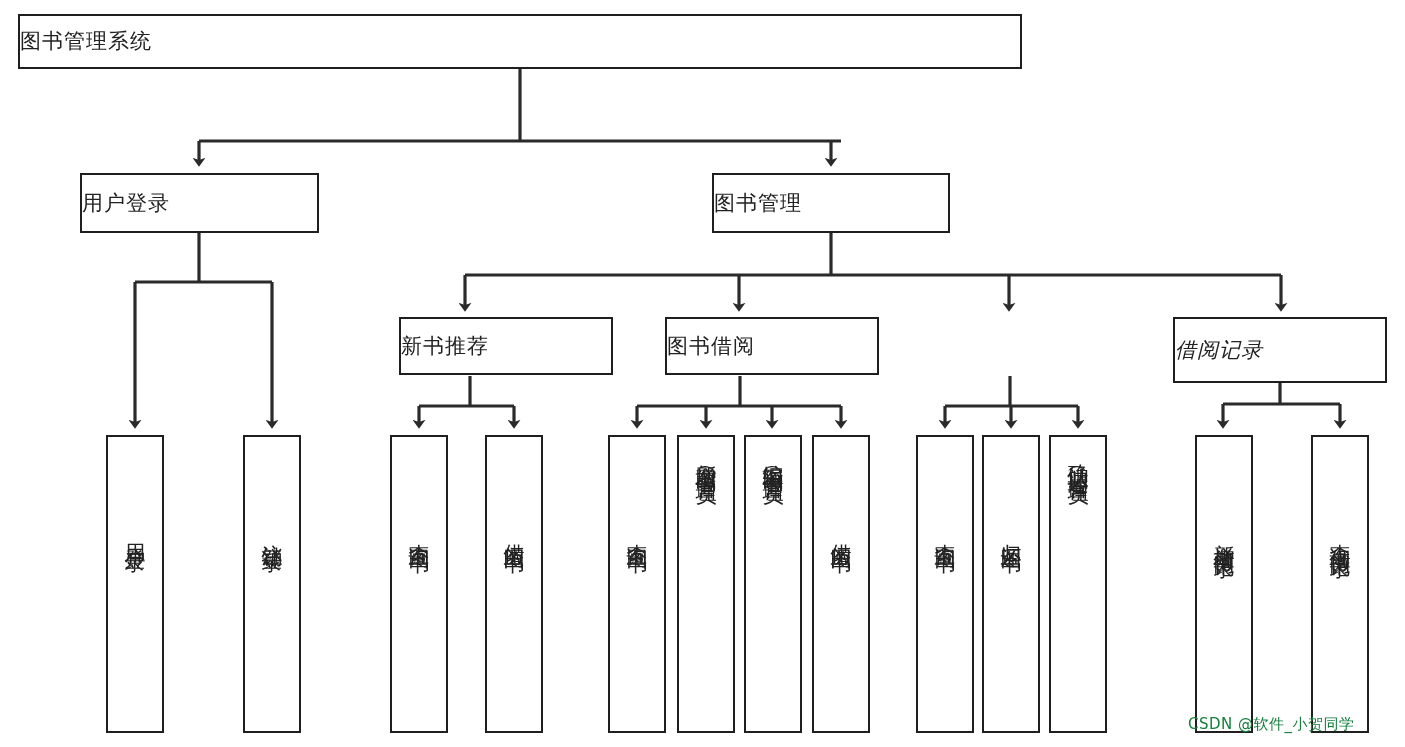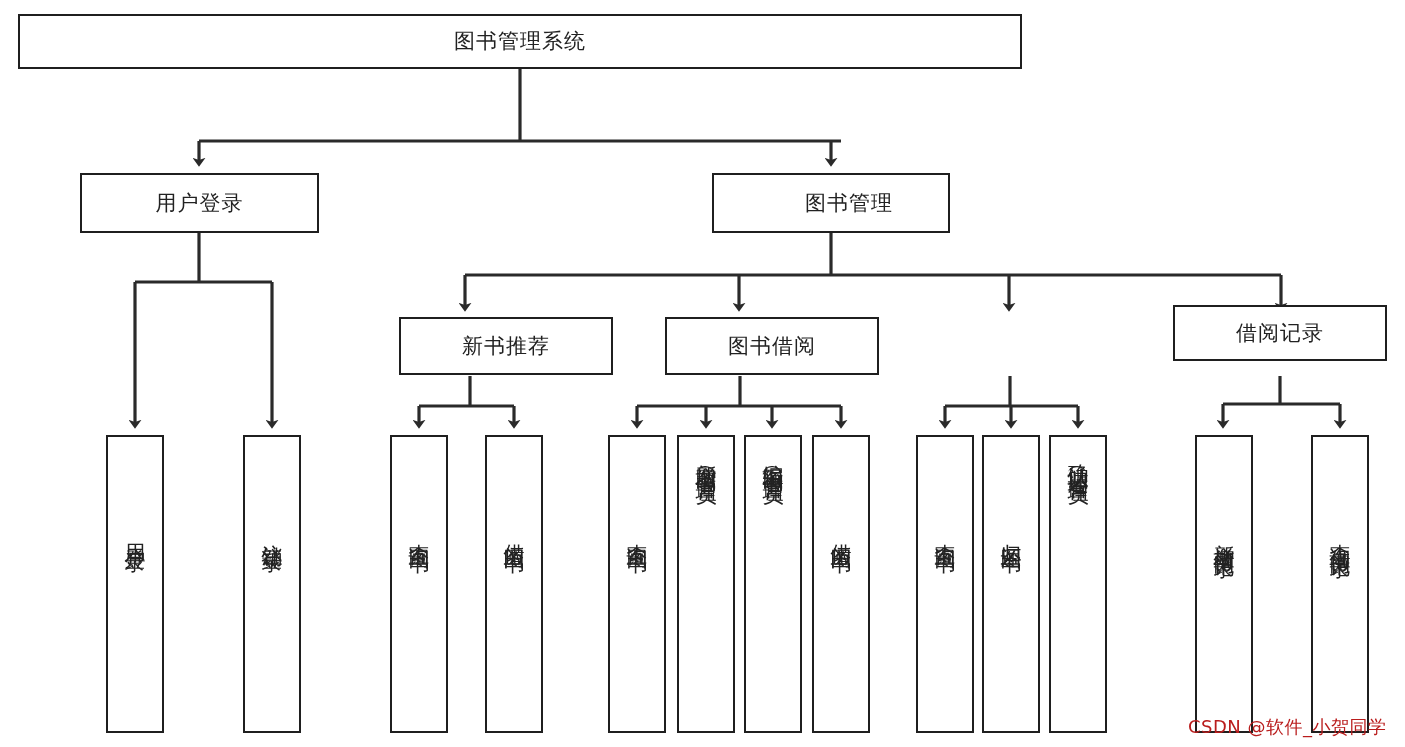--- a/index.html
+++ b/index.html
@@ -1,25 +1,25 @@
 <!DOCTYPE html>
 <html><head>
 <meta charset="utf-8">
 <style>
   html,body{margin:0;padding:0;background:#ffffff;}
   body{font-family:"DejaVu Sans","Liberation Sans",sans-serif;}
   #stage{position:relative;width:1405px;height:747px;background:#ffffff;overflow:hidden;}
   #stage svg{position:absolute;left:0;top:0;}
-  .node-box{position:absolute;box-sizing:border-box;background:#ffffff;border:2.2px solid #1f1f1f;display:flex;align-items:center;justify-content:center;}
+  .node-box{position:absolute;box-sizing:border-box;background:#ffffff;border:2.2px solid #1f1f1f;display:flex;align-items:center;}
   .node-box .lbl{color:#222222;font-size:21px;line-height:1.15;white-space:nowrap;letter-spacing:1px;}
   .leaf-box{position:absolute;box-sizing:border-box;background:#ffffff;border:2.2px solid #1f1f1f;display:flex;align-items:flex-start;justify-content:center;padding-top:10px;}
   .leaf-box .vlbl{color:#222222;font-size:21px;letter-spacing:3px;
       writing-mode:vertical-rl;text-orientation:upright;line-height:1.05;white-space:nowrap;}
   .leaf-box.mid .vlbl{margin-top:80px;}
-  .watermark{position:absolute;color:#b91c1c;font-size:18px;letter-spacing:0.5px;white-space:nowrap;}
+  .watermark{position:absolute;color:#15803d;font-size:15px;letter-spacing:0.5px;white-space:nowrap;}
 </style>
 </head>
 <body>
 
 <div id="stage">
 
   <svg width="1405" height="747">
     <defs>
       <marker id="arw" markerWidth="11" markerHeight="13" refX="2.2" refY="6.5" orient="auto" markerUnits="userSpaceOnUse">
         <path d="M0,0 L9,6.5 L0,13 L2.2,6.5 Z" fill="#2a2a2a"></path>
@@ -69,31 +69,31 @@
     </g>
   </svg>
 
   <div class="node-box" style="left:18px;top:14px;width:1004px;height:55px;">
     <span class="lbl">图书管理系统</span>
   </div>
 
   <div class="node-box" style="left:80px;top:173px;width:239px;height:60px;">
     <span class="lbl">用户登录</span>
   </div>
-  <div class="node-box" style="left:712px;top:173px;width:238px;height:60px;padding-left:36px;">
+  <div class="node-box" style="left:712px;top:173px;width:238px;height:60px;">
     <span class="lbl">图书管理</span>
   </div>
 
   <div class="node-box" style="left:363px;top:317px;width:214px;height:58px;margin-left:36px;">
     <span class="lbl">新书推荐</span>
   </div>
   <div class="node-box" style="left:633px;top:317px;width:214px;height:58px;margin-left:32px;">
     <span class="lbl">图书借阅</span>
   </div>
-  <div class="node-box" style="left:1173px;top:305px;width:214px;height:56px;">
+  <div class="node-box" style="left:1173px;top:317px;width:214px;height:66px;font-style:italic;">
     <span class="lbl">借阅记录</span>
   </div>
 
   <div class="leaf-box mid" style="left:106px;top:435px;width:58px;height:298px;">
     <span class="vlbl">用户登录</span>
   </div>
   <div class="leaf-box mid" style="left:243px;top:435px;width:58px;height:298px;">
     <span class="vlbl">注销登录</span>
   </div>
 

